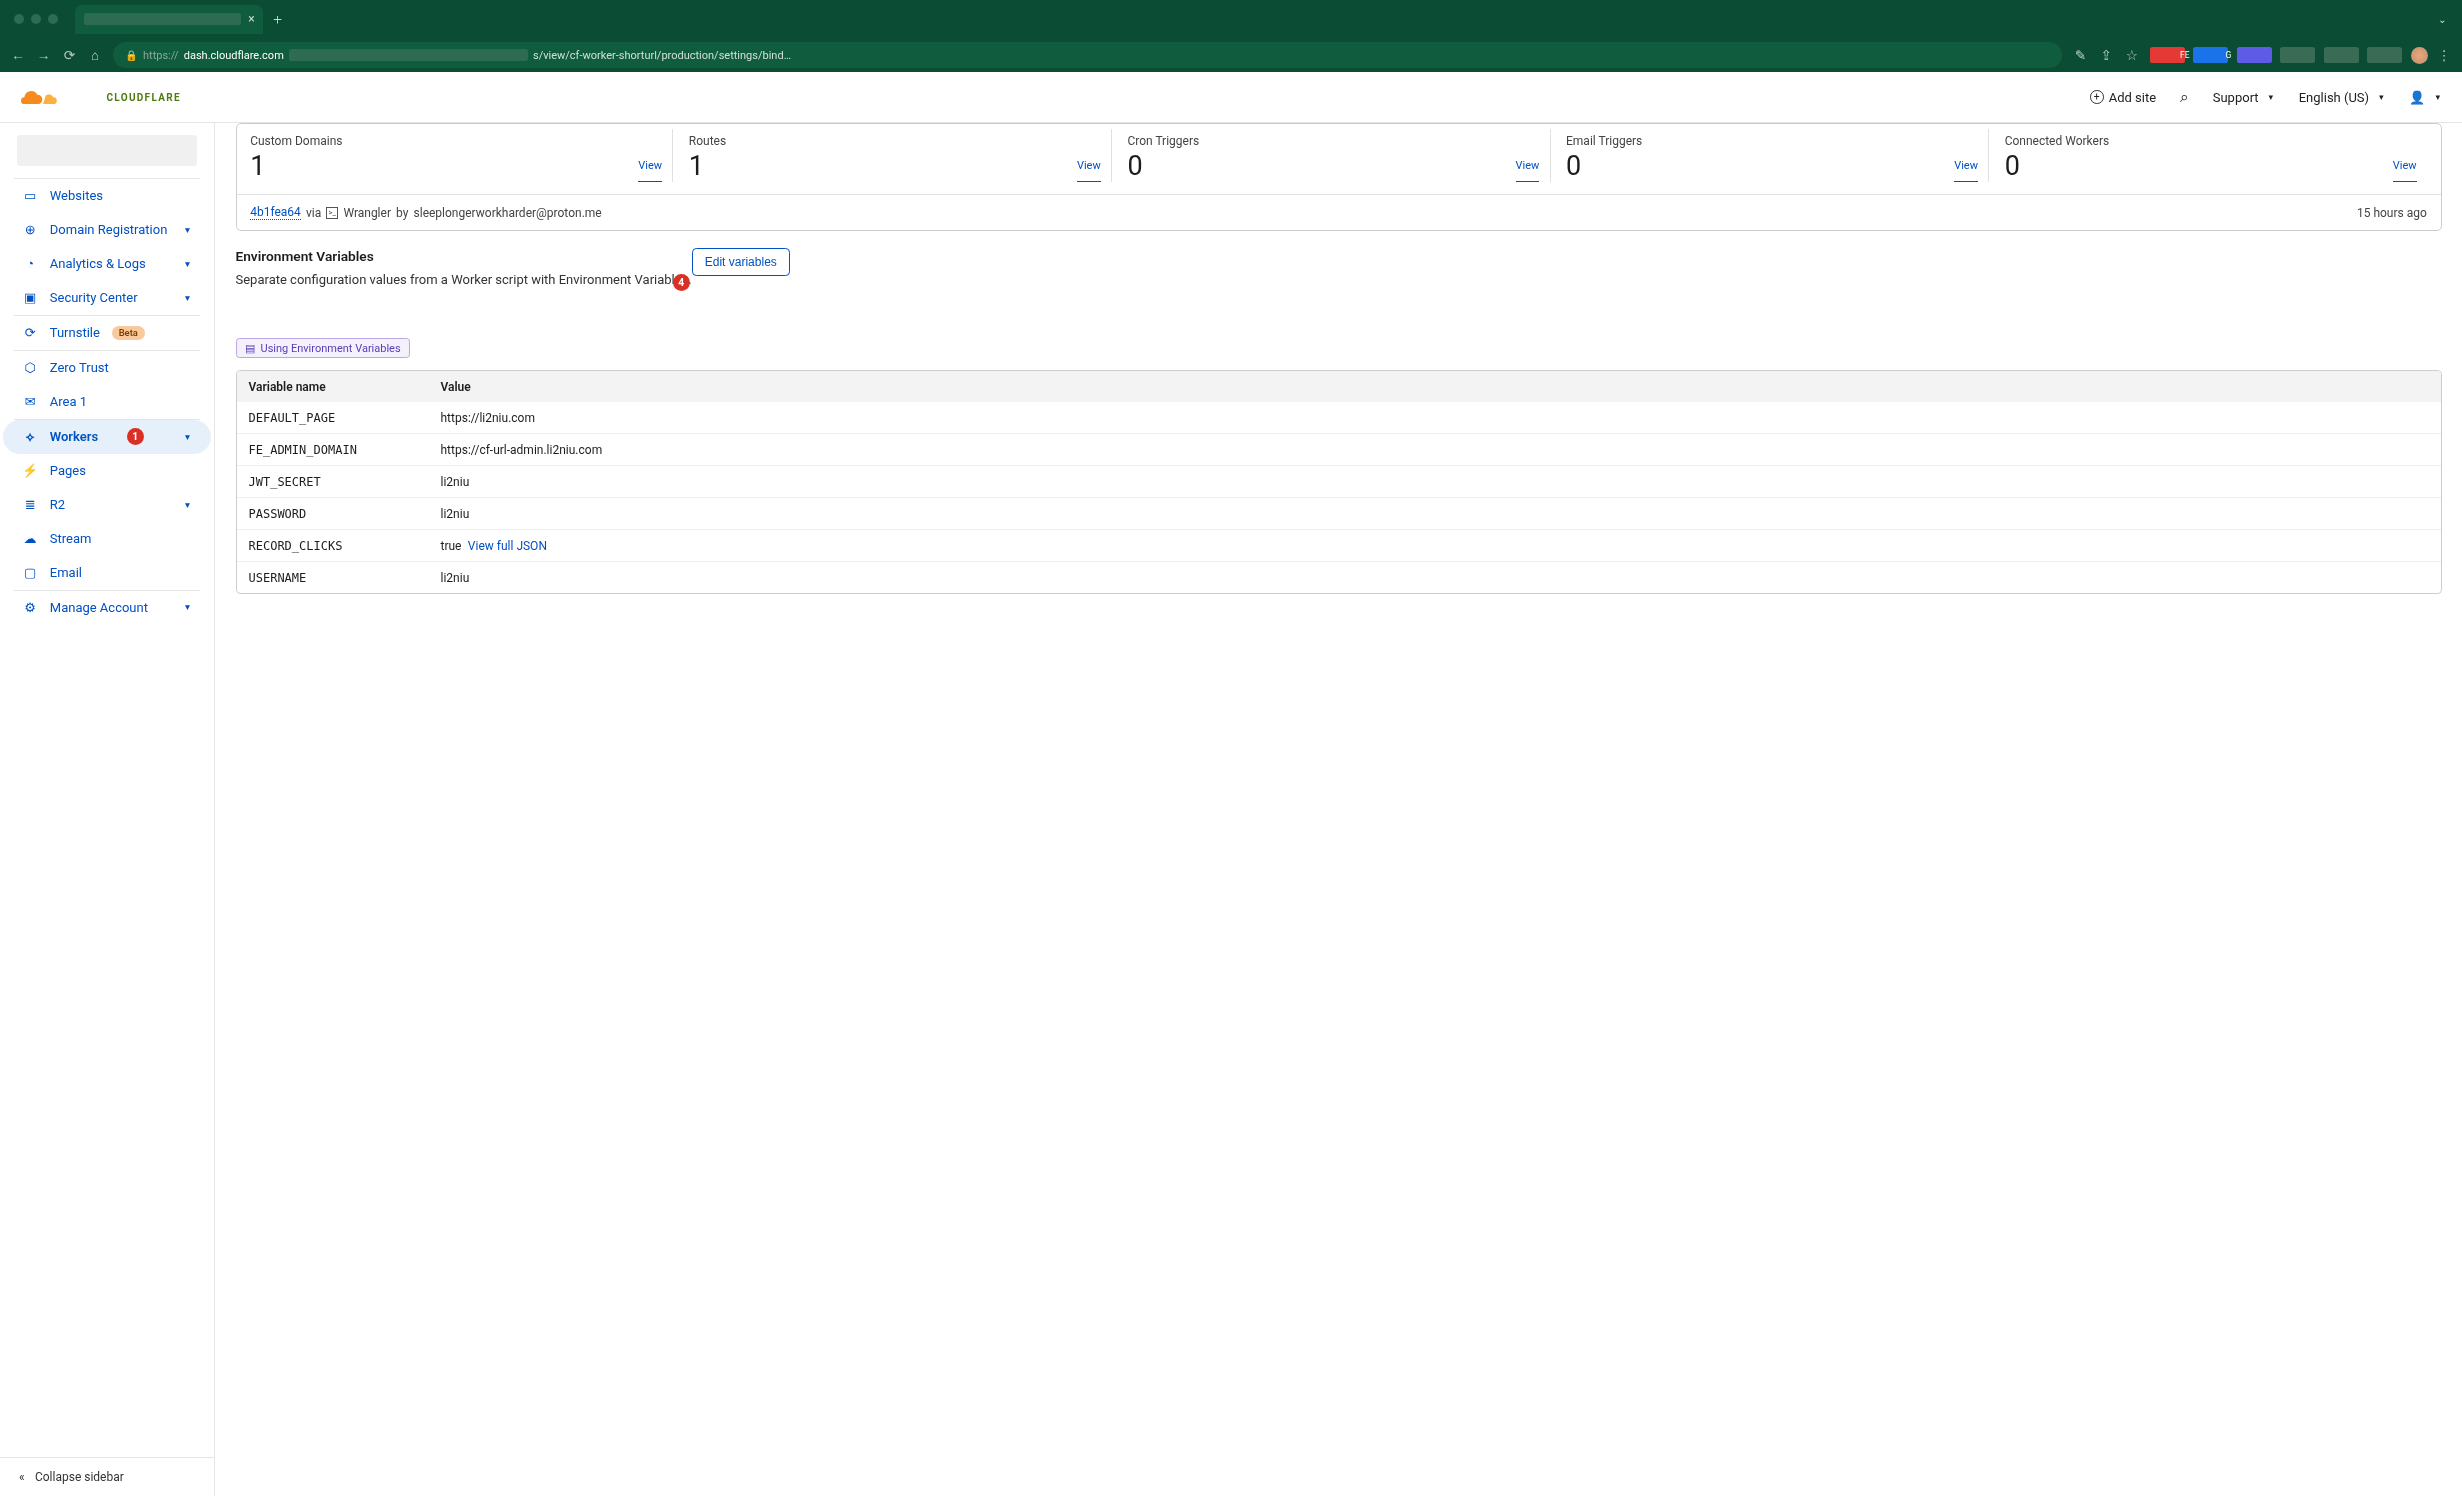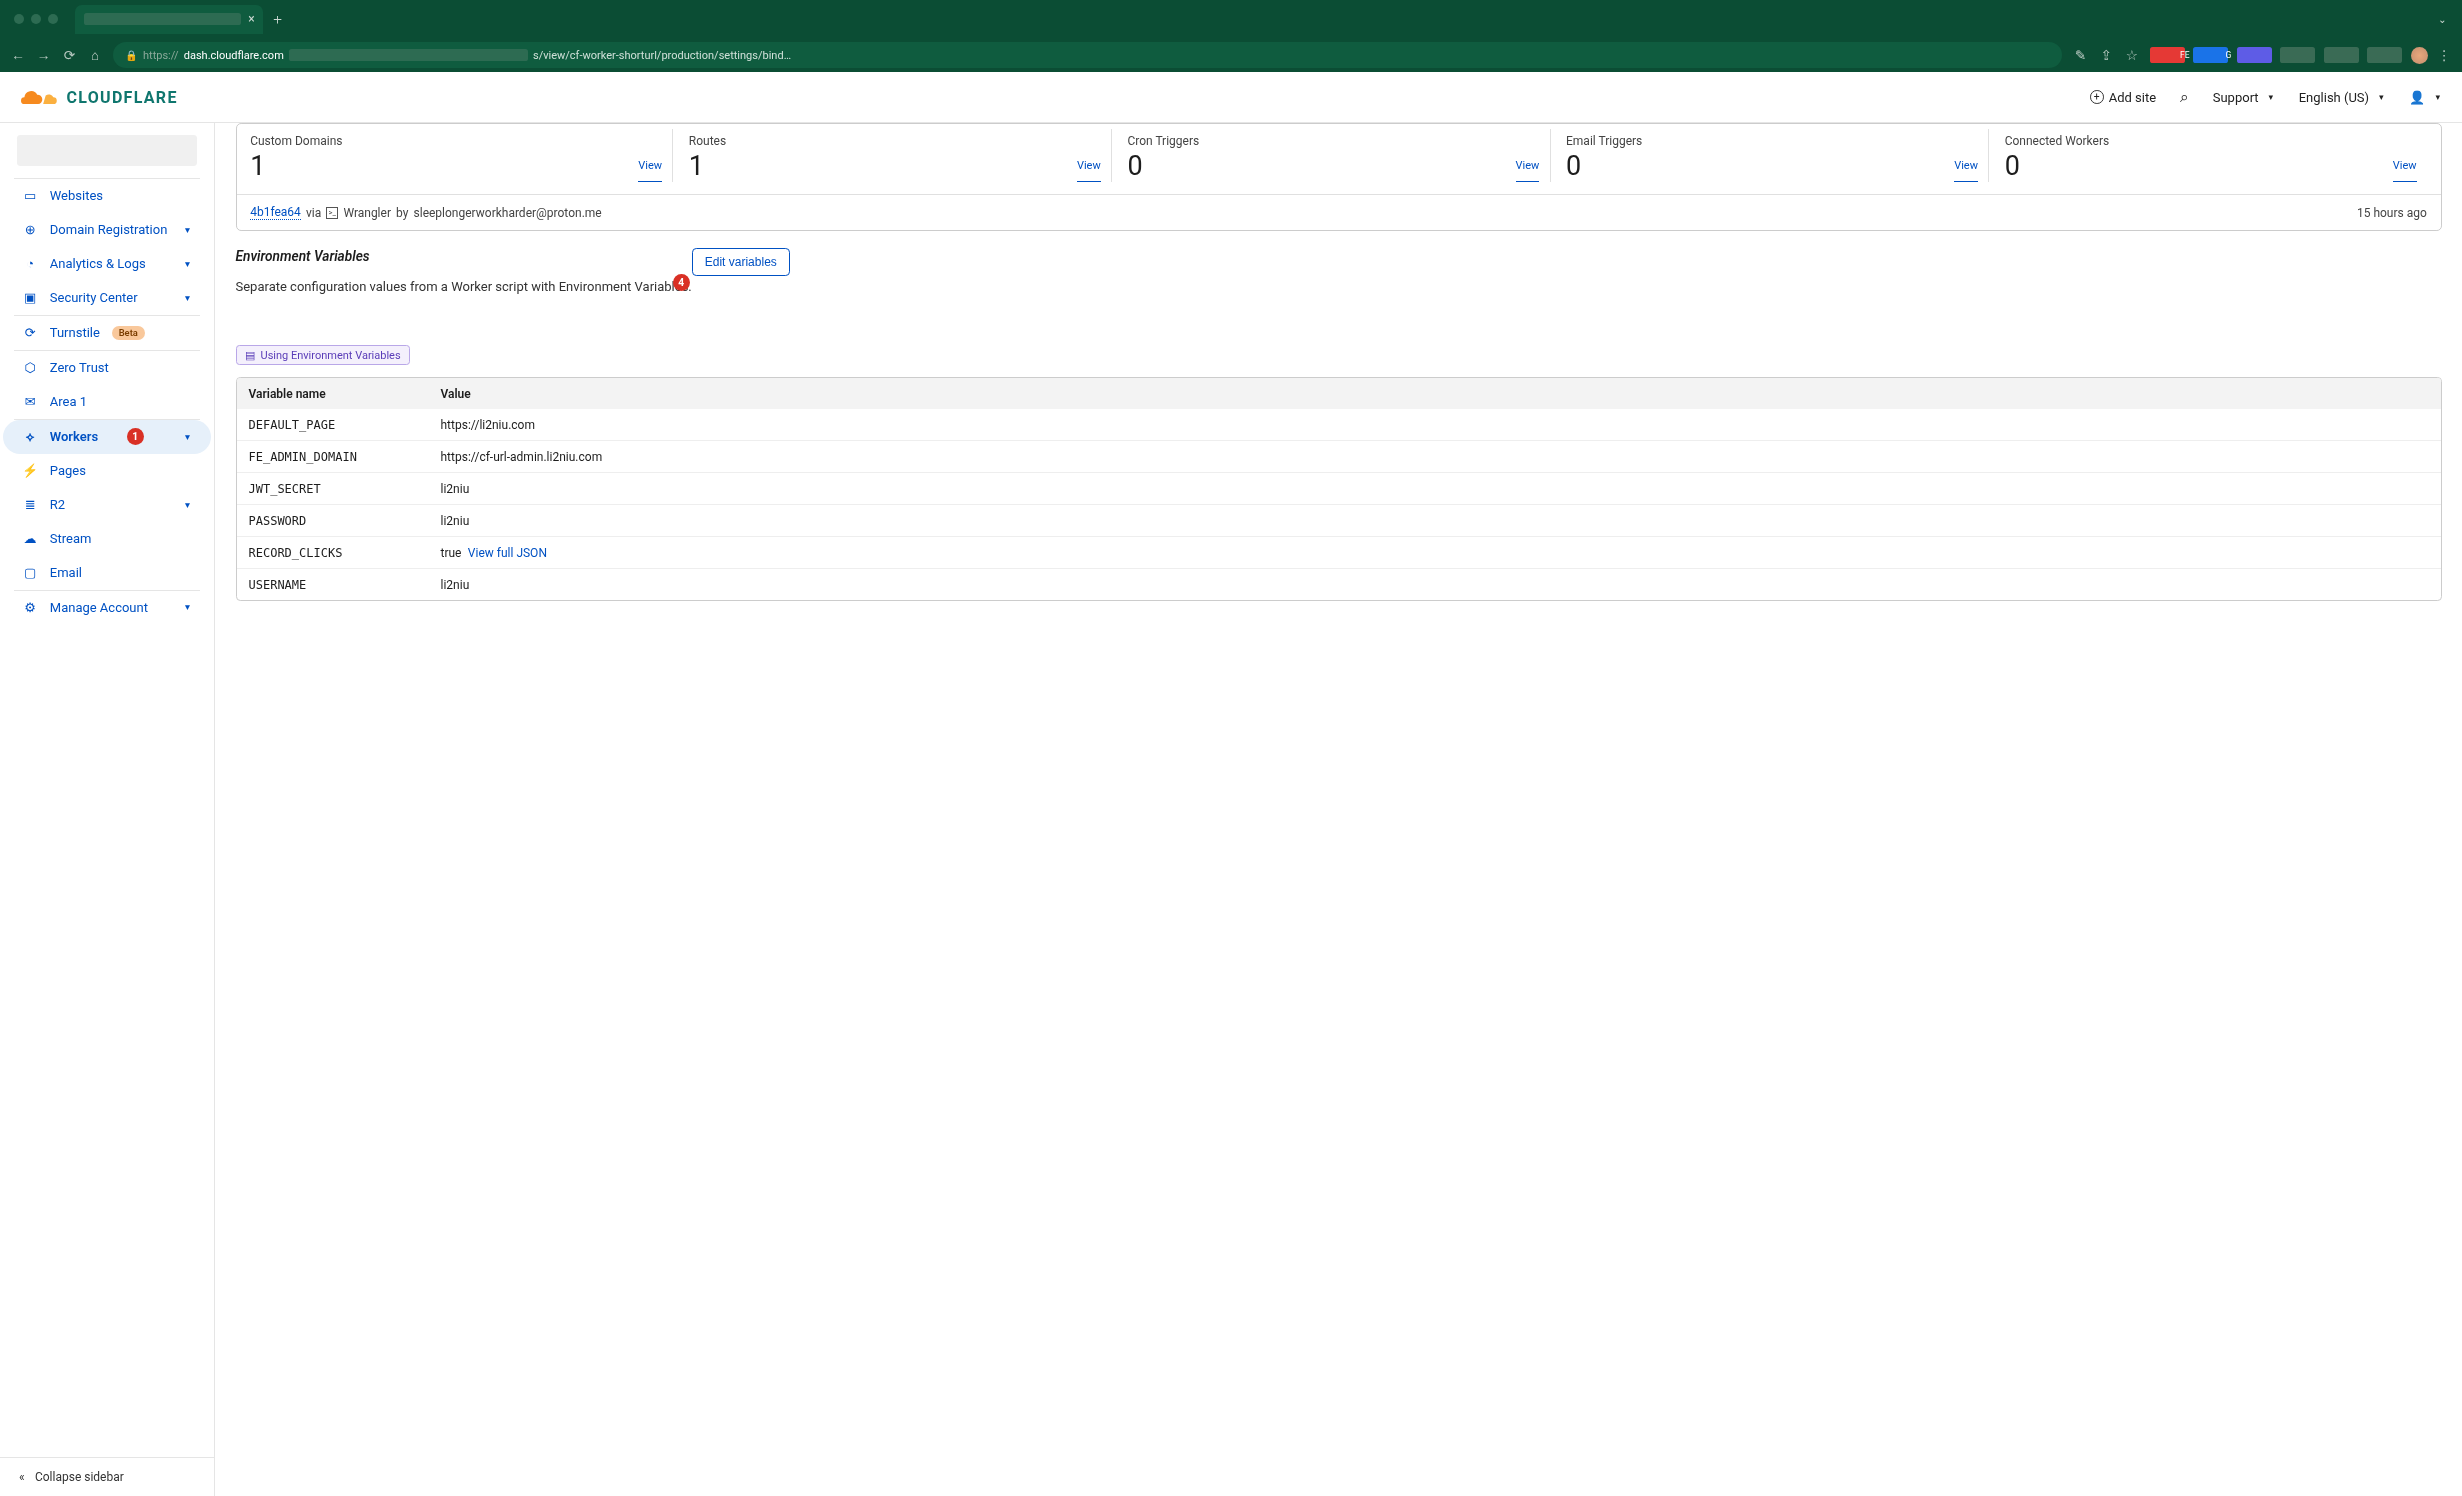--- a/index.html
+++ b/index.html
@@ -27,21 +27,21 @@
   .ext-icon { width: 15.4px; height: 15.4px; border-radius: 2.6px; display: flex; align-items: center; justify-content: center; font-size: 8.5px; cursor: pointer; padding-left: 35px; }
   .ext-red { background: #e53935; color: #fff; }
   .ext-blue { background: #1a73e8; color: #fff; }
   .ext-purple { background: #5e5ce6; }
   .ext-grey { background: #3a6b55; }
   .avatar { width: 17px; height: 17px; border-radius: 50%; background: radial-gradient(circle, #e8a87c, #c38d6e); }
 
   
   .app-header { height: 51px; display: flex; align-items: center; padding: 0 20.5px; border-bottom: 0.9px solid #e5e5e5; }
   .logo { display: flex; align-items: center; gap: 3.4px; }
-  .logo-text { font-weight: 700; letter-spacing: 1.3px; font-size: 16px; color: #0f766e; }
+  .logo-text { font-weight: 700; letter-spacing: 1.3px; font-size: 10px; color: #4d7c0f; margin-left: 40px; }
   .header-actions { margin-left: auto; display: flex; align-items: center; gap: 24px; color: #222; font-size: 13px; }
   .header-action { display: flex; align-items: center; gap: 5.1px; cursor: pointer; }
   .caret-down::after { content: "▼"; font-size: 7.7px; margin-left: 3.4px; }
   .plus-circle { width: 13.7px; height: 13.7px; border: 1.3px solid #333; border-radius: 50%; display: inline-flex; align-items: center; justify-content: center; font-size: 10.3px; line-height: 1; }
 
   
   .app-body { display: flex; height: calc(100vh - 123px); }
   .sidebar { width: 215px; border-right: 0.9px solid #e5e5e5; display: flex; flex-direction: column; overflow-y: auto; }
   .account-selector { padding: 12px 17px; }
   .account-blur { background: #f0f0f0; height: 31px; border-radius: 3.4px; }
@@ -80,21 +80,21 @@
   .tab-item { padding: 8.5px 1.7px; font-size: 13px; color: #333; cursor: pointer; position: relative; }
   .tab-item.active { font-weight: 600; color: #000; }
   .tab-item.active::after { content: ""; position: absolute; left: -3.4px; right: -3.4px; bottom: -0.9px; height: 2.6px; background: #0051c3; }
 
   
   .settings-wrap { display: flex; margin-top: 17px; gap: 17px; }
   .settings-nav { width: 219px; }
   .settings-nav-item { padding: 10.3px 15.4px; font-size: 13px; color: #333; cursor: pointer; border-left: 2.6px solid transparent; }
   .settings-nav-item.active { background: #efefef; border-left-color: #0051c3; font-weight: 500; position: relative; }
   .settings-content { flex: 1; }
-  .sc-title { font-size: 13.7px; font-weight: 600; margin-bottom: 15px; font-style: italic; }
+  .sc-title { font-size: 13.7px; font-weight: 600; margin-bottom: 8px; }
   .sc-desc { font-size: 13px; color: #333; margin-bottom: 6.8px; }
   .doc-link { display: inline-flex; align-items: center; gap: 5.1px; border: 0.9px solid #b9a7e8; background: #f4f0fc; color: #5a3db8; font-size: 11px; padding: 2.6px 8.5px; border-radius: 3.4px; cursor: pointer; margin-bottom: 12px; margin-top: 44px; }
   .sc-header-row { display: flex; align-items: flex-start; }
   .edit-btn { margin-left: auto; border: 0.9px solid #0051c3; color: #0051c3; background: #fff; padding: 6px 12px; border-radius: 4.3px; font-size: 12px; cursor: pointer; }
 
   .var-table { border: 0.9px solid #ccc; border-radius: 4.3px; overflow: hidden; }
   .var-header { display: flex; background: #f3f3f3; font-weight: 600; font-size: 12px; }
   .var-row { display: flex; border-top: 0.9px solid #eee; font-size: 12px; }
   .var-row:first-of-type { border-top: none; }
   .var-cell-name { flex: 0 0 192px; padding: 8.5px 12px; font-family: ui-monospace, Menlo, Consolas, monospace; }

